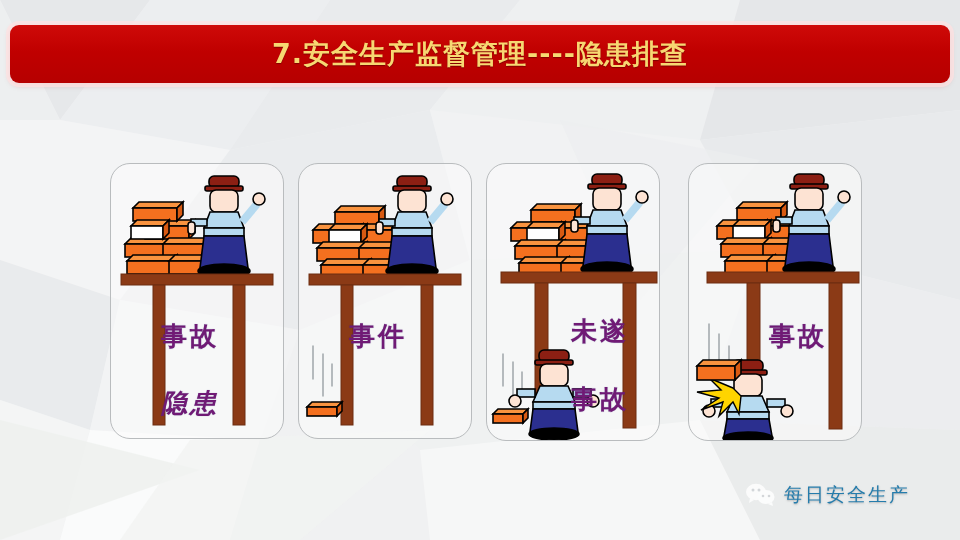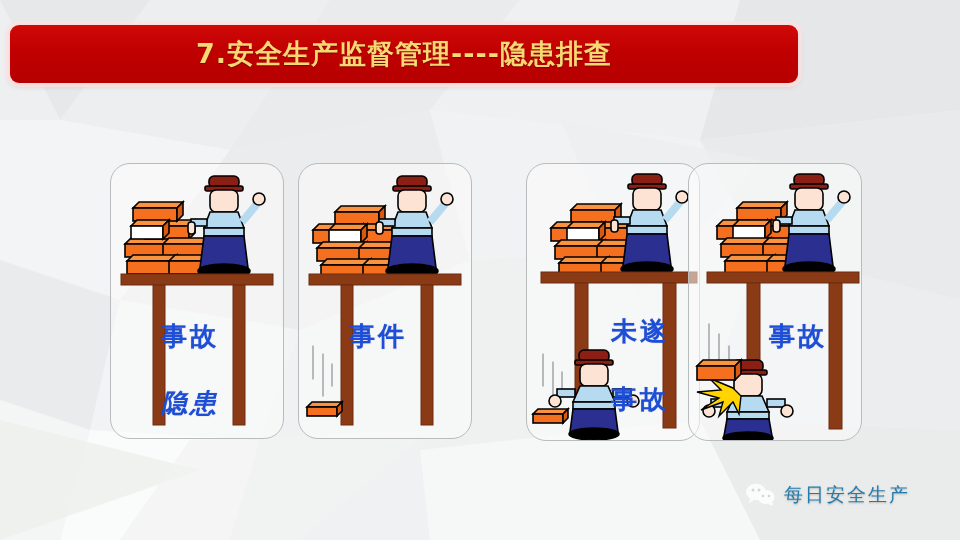--- a/index.html
+++ b/index.html
@@ -10,21 +10,21 @@
     position:relative;
   }
   #stage{position:absolute;inset:0;width:960px;height:540px;overflow:hidden;}
 
   
   .bg{position:absolute;inset:0;background:#f0f1f2;}
   .bg svg{position:absolute;inset:0;}
 
   
   .title-bar{
-    position:absolute;left:10px;top:25px;width:788px;height:58px;
+    position:absolute;left:10px;top:25px;width:940px;height:58px;
     border-radius:9px;
     background:linear-gradient(180deg,#cf0a08 0%,#c00000 45%,#b60000 100%);
     box-shadow:0 0 0 4px rgba(255,225,225,.75), 0 2px 6px rgba(150,0,0,.25);
     display:flex;align-items:center;justify-content:center;
   }
   .title-text{
     color:#f7d872;
     font-size:27px;
     font-weight:bold;
     letter-spacing:1px;
@@ -39,21 +39,21 @@
     border:1.4px solid #b9bcbe;
     border-radius:20px;
     background:rgba(252,252,252,.55);
     overflow:hidden;
   }
   .card .scene{position:absolute;inset:0;}
 
   
   .cn-label{
     position:absolute;
-    color:#1d4ed8;
+    color:#701a75;
     font-size:26px;
     font-weight:bold;
     letter-spacing:3px;
     white-space:nowrap;
     font-family:"DejaVu Sans","Liberation Sans",sans-serif;
     text-shadow:0 0 1px rgba(31,45,122,.4);
   }
 
   
   .watermark{
@@ -210,21 +210,21 @@
       </g>
       <g stroke="#000" stroke-width="1.6">
         <polygon points="8,243 38,243 43,238 13,238" fill="#f9933f"></polygon>
         <rect x="8" y="243" width="30" height="9" fill="#f4701f"></rect>
         <polygon points="38,243 43,238 43,247 38,252" fill="#d85a12"></polygon>
       </g>
     </svg>
     <div class="cn-label" style="left:50px;top:155px;font-family:Liberation Serif, serif;">事件</div>
   </div>
 
-  <div class="card" style="left:486px;top:163px;width:172px;height:276px;margin-left:40px;">
+  <div class="card" style="left:486px;top:163px;width:172px;height:276px;">
     <svg class="scene" viewBox="0 0 172 276">
       <g stroke="#000" stroke-width="1.6">
         <polygon points="44,46 88,46 94,40 50,40" fill="#f9933f"></polygon>
         <rect x="44" y="46" width="44" height="13" fill="#f4701f"></rect>
         <polygon points="88,46 94,40 94,53 88,59" fill="#d85a12"></polygon>
         <polygon points="24,64 68,64 74,58 30,58" fill="#f9933f"></polygon>
         <rect x="24" y="64" width="44" height="13" fill="#f4701f"></rect>
         <polygon points="68,64 74,58 74,71 68,77" fill="#d85a12"></polygon>
         <polygon points="66,64 110,64 116,58 72,58" fill="#f9933f"></polygon>
         <rect x="66" y="64" width="44" height="13" fill="#f4701f"></rect>

